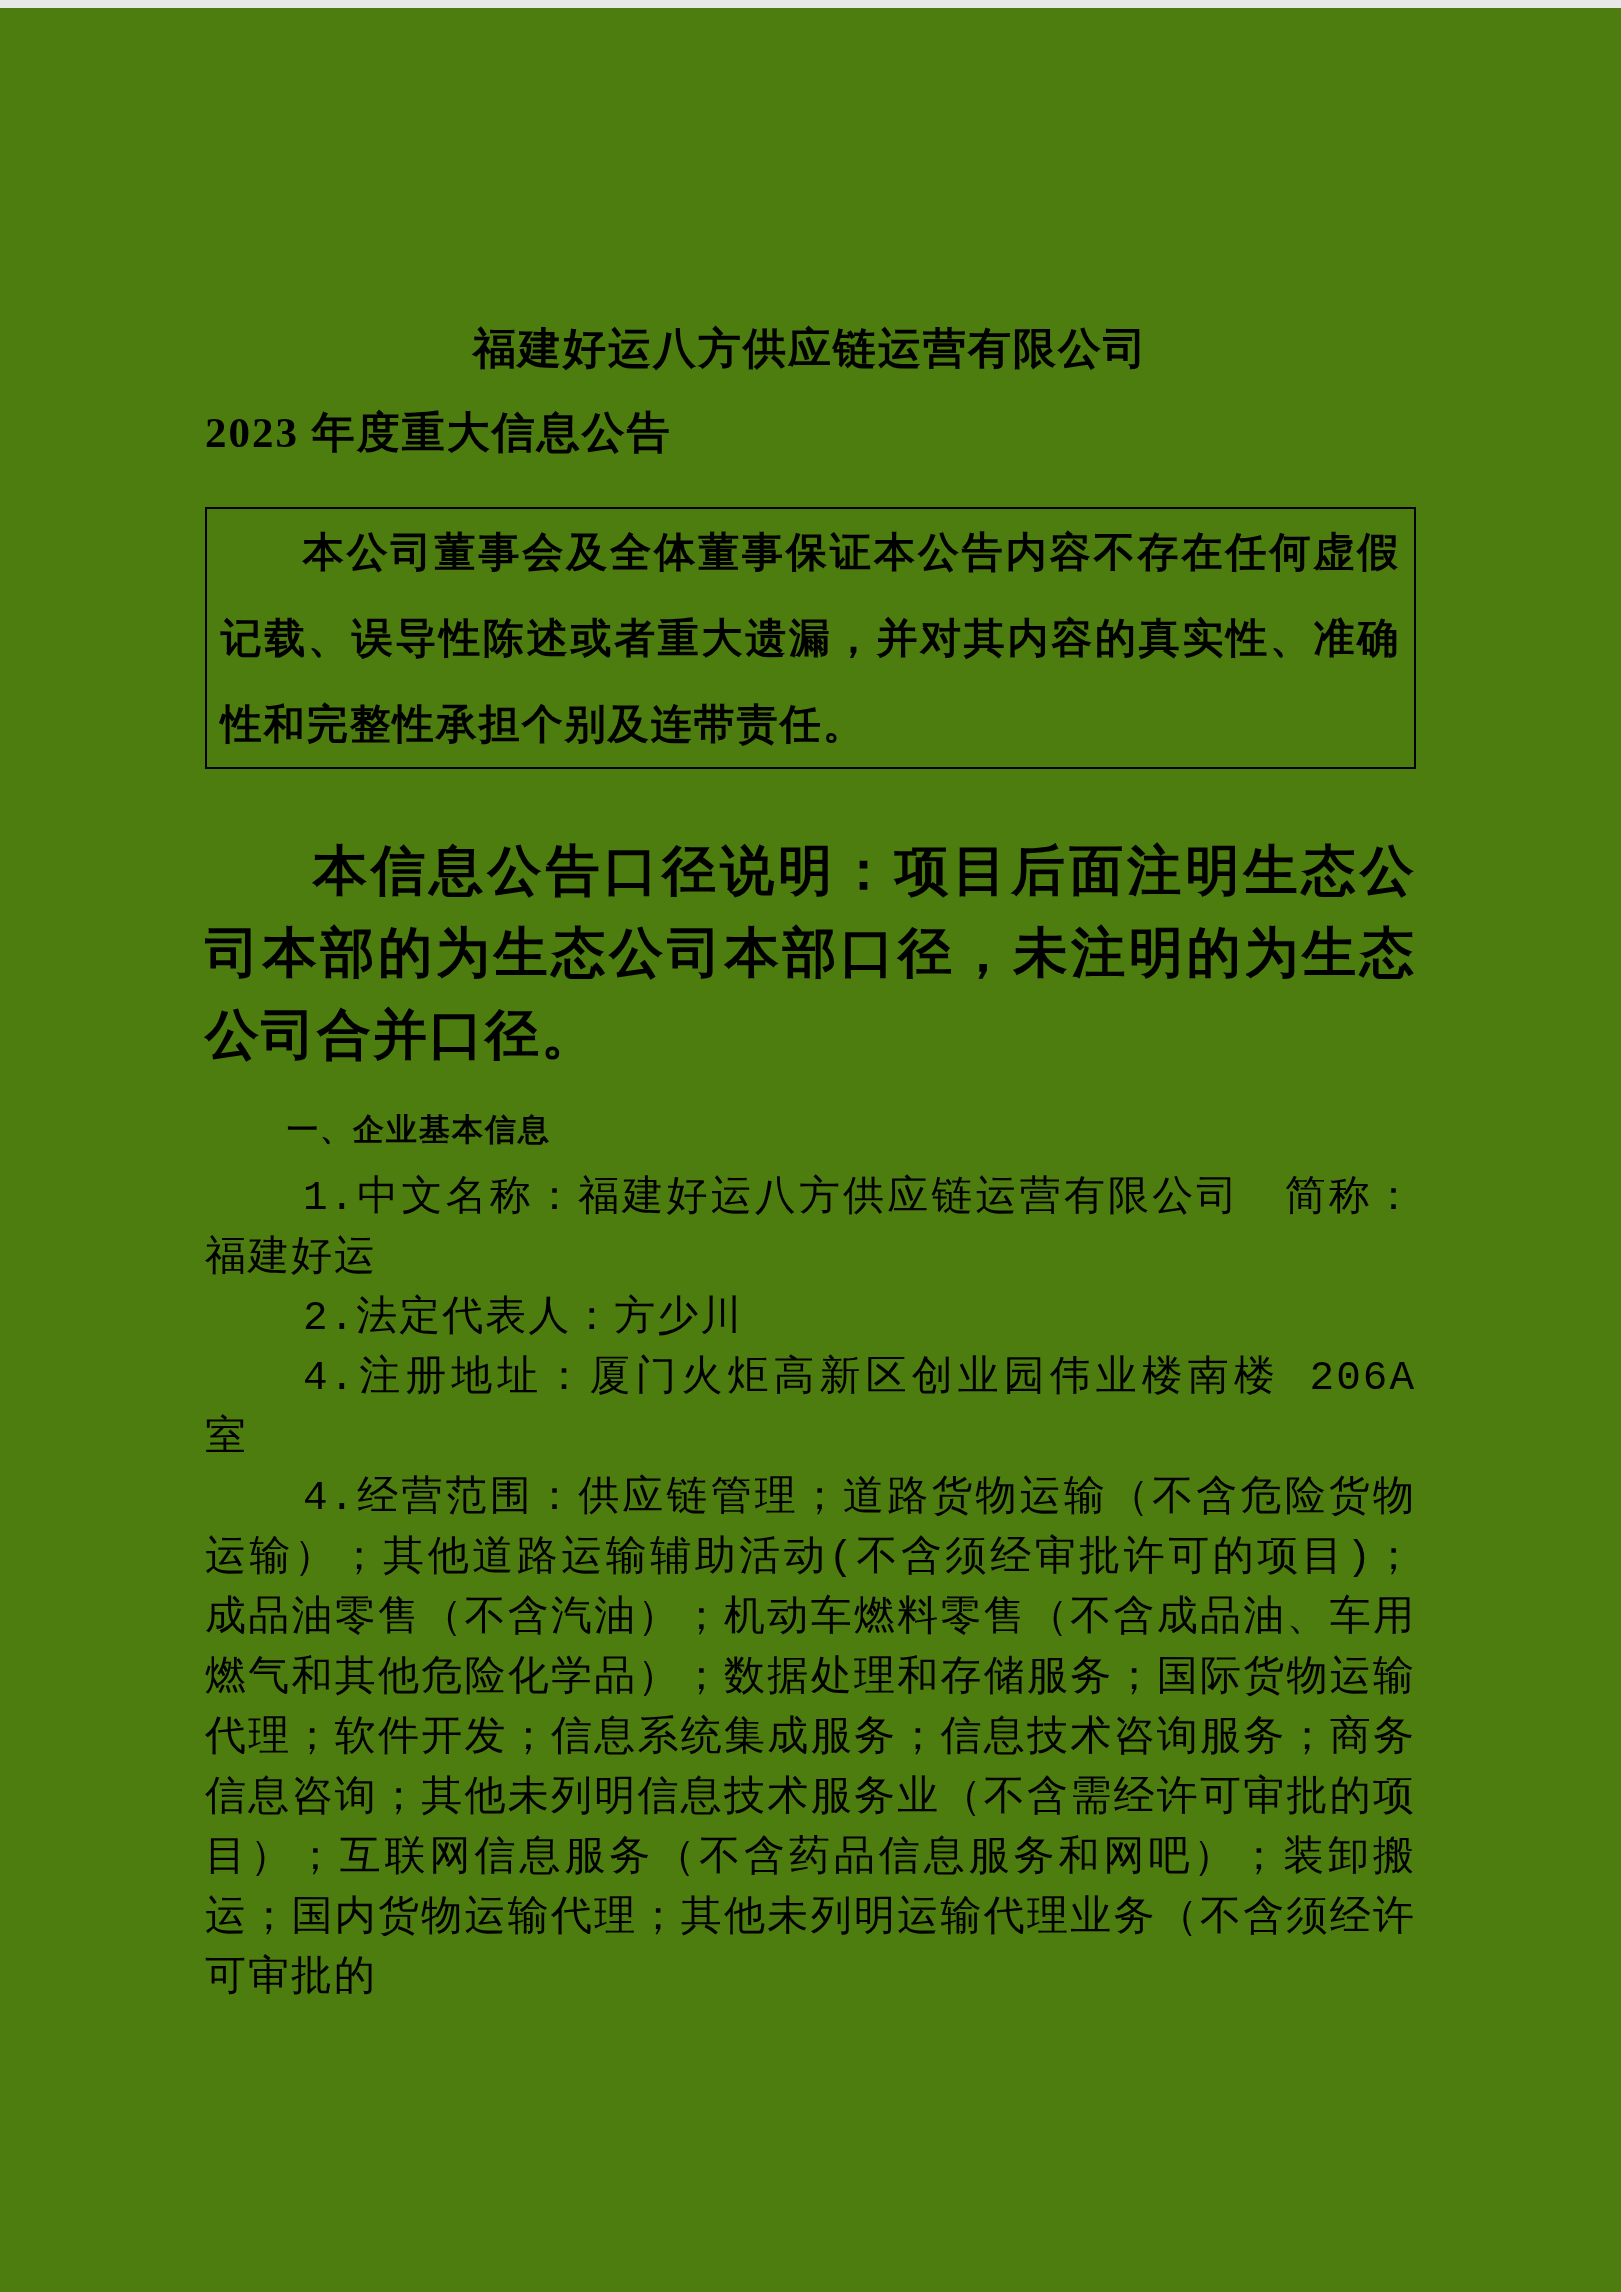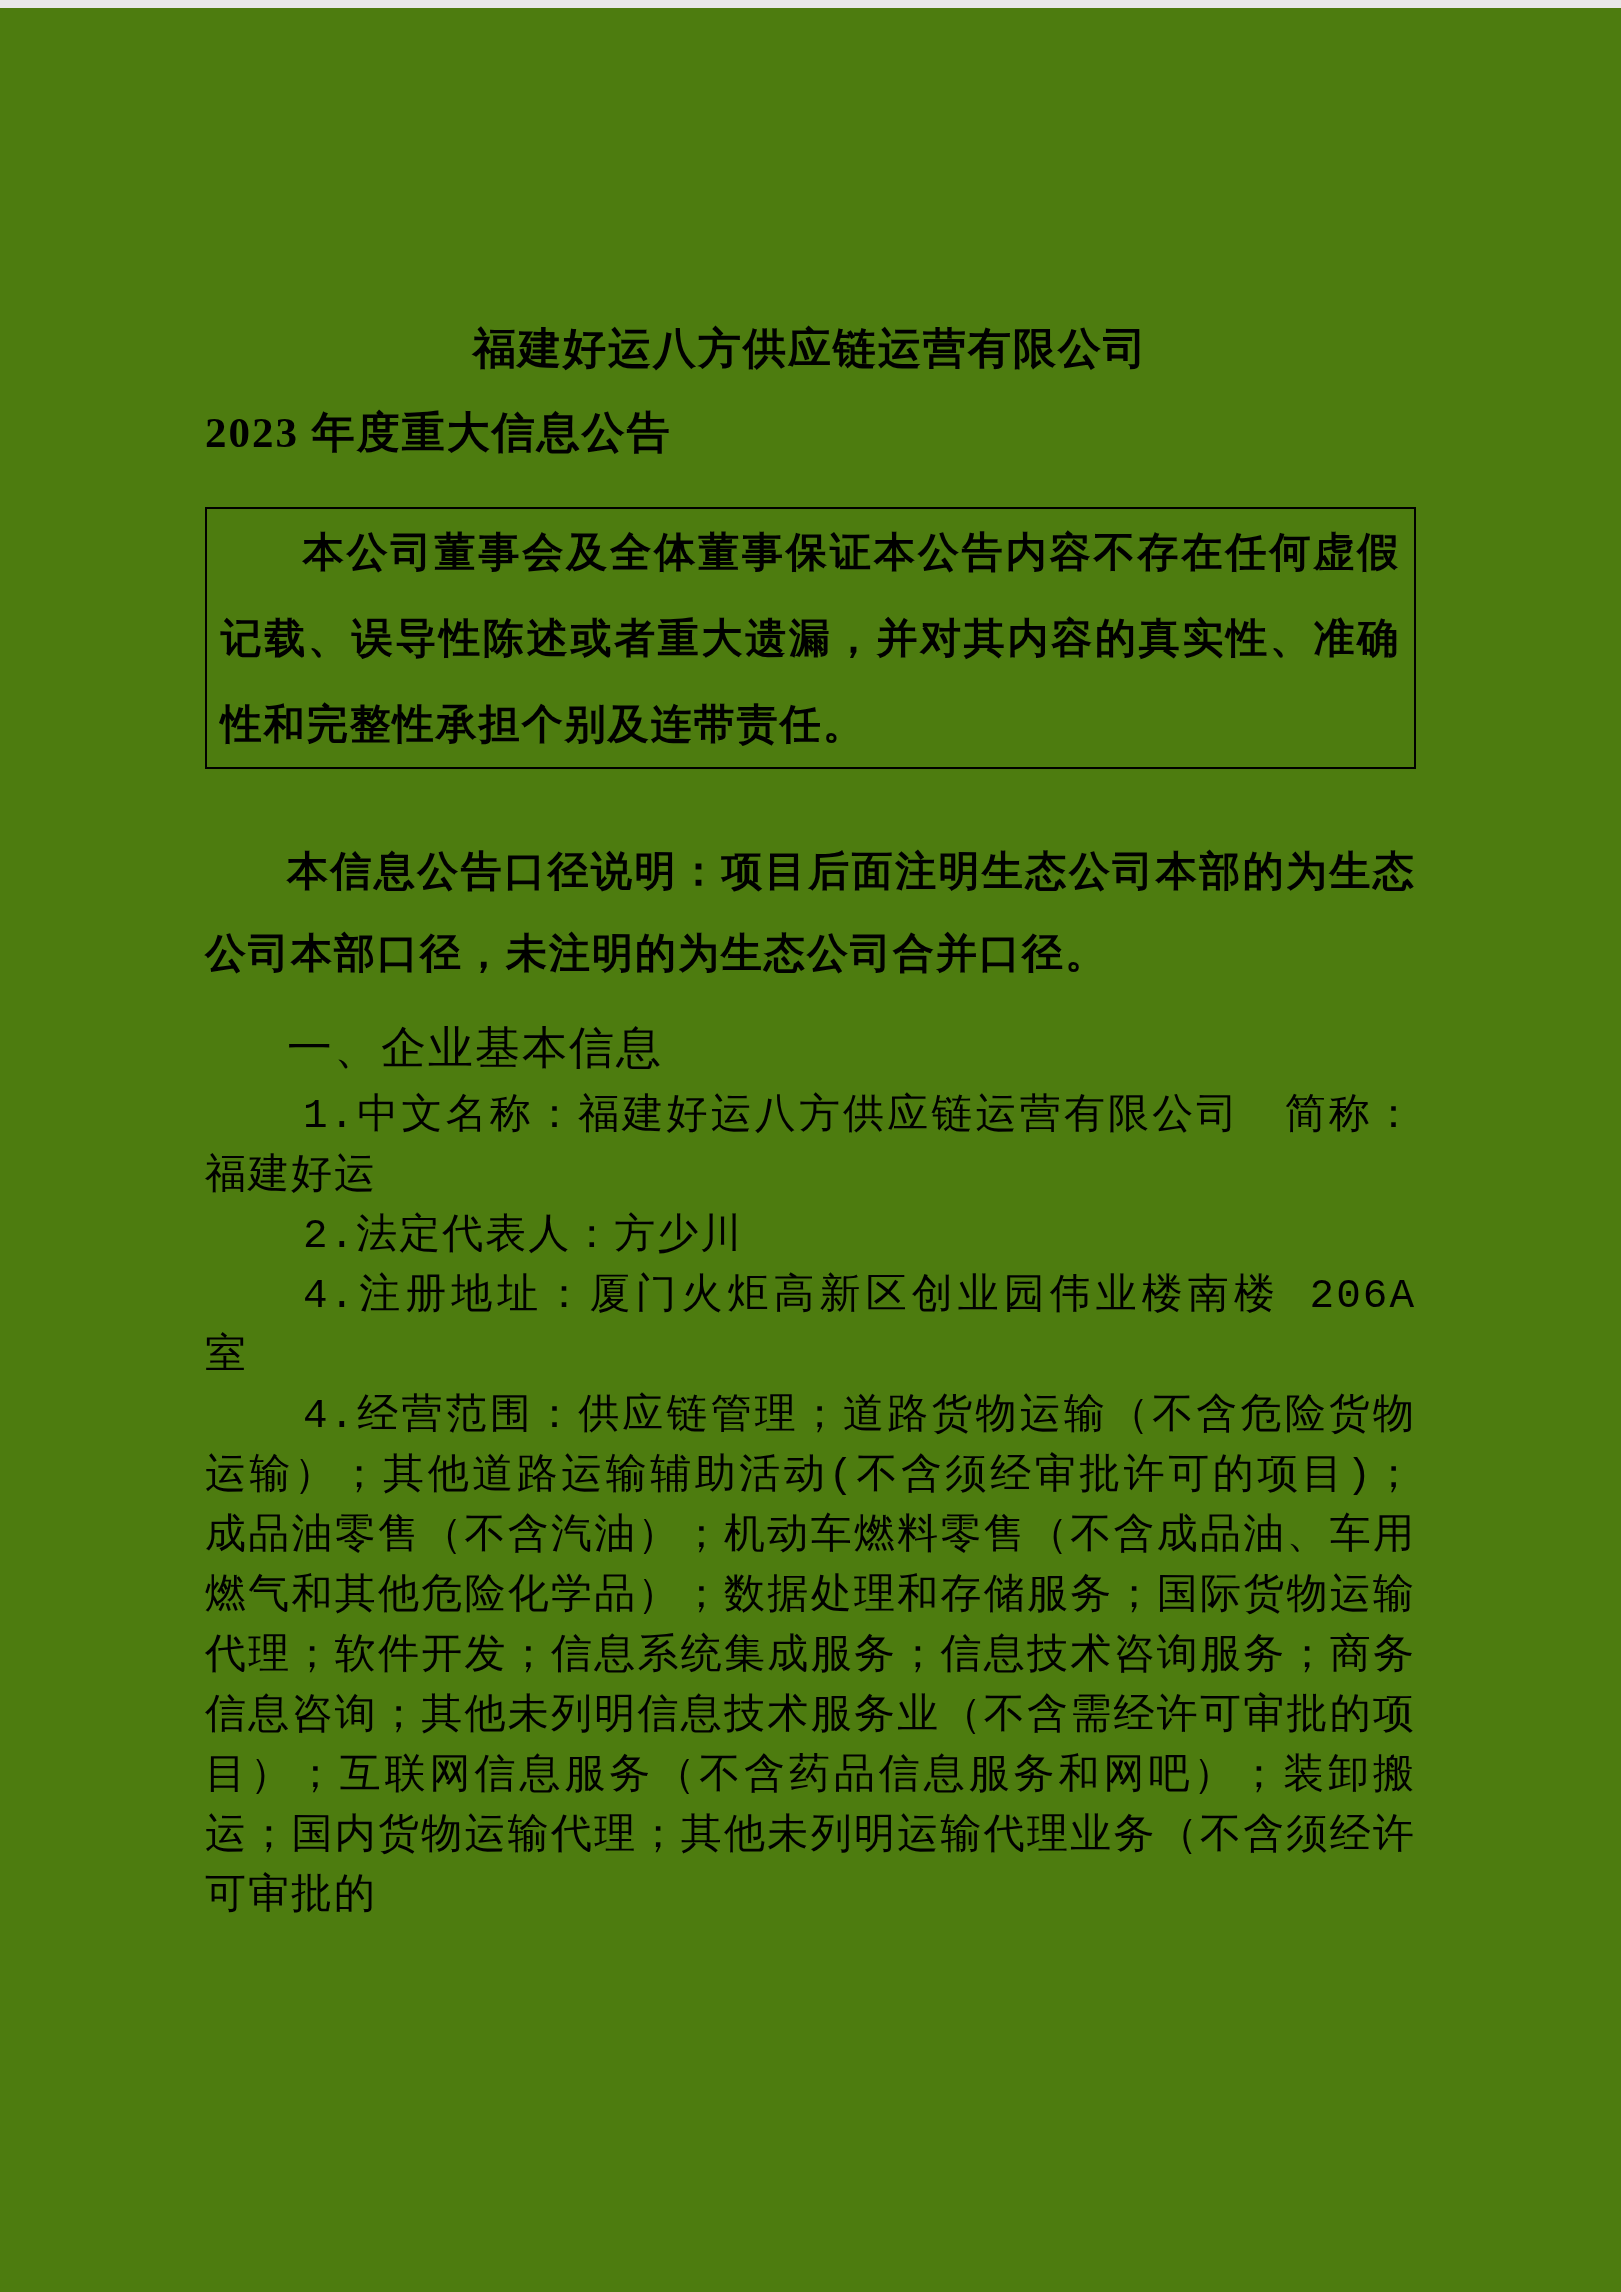--- a/index.html
+++ b/index.html
@@ -47,31 +47,31 @@
     margin: 0;
     font-size: 41px;
     line-height: 86px;
     letter-spacing: 2px;
     text-indent: 2em;
     text-align: justify;
     font-weight: bold;
   }
   .caliber-note {
     margin: 61px 0 0 0;
-    font-size: 41px;
+    font-size: 54px;
     font-weight: bold;
     line-height: 82px;
     letter-spacing: 2px;
     text-indent: 2em;
     text-align: justify;
   }
   .section-heading {
     margin: 15.7px 0 0 0;
-    font-size: 45px;
-    font-weight: normal;
+    font-size: 31px;
+    font-weight: bold;
     line-height: 76px;
     letter-spacing: 2px;
     padding-left: 82px;
   }
   .item {
     margin: 0;
     font-size: 41px;
     line-height: 60px;
     letter-spacing: 2px;
     text-indent: 98px;

